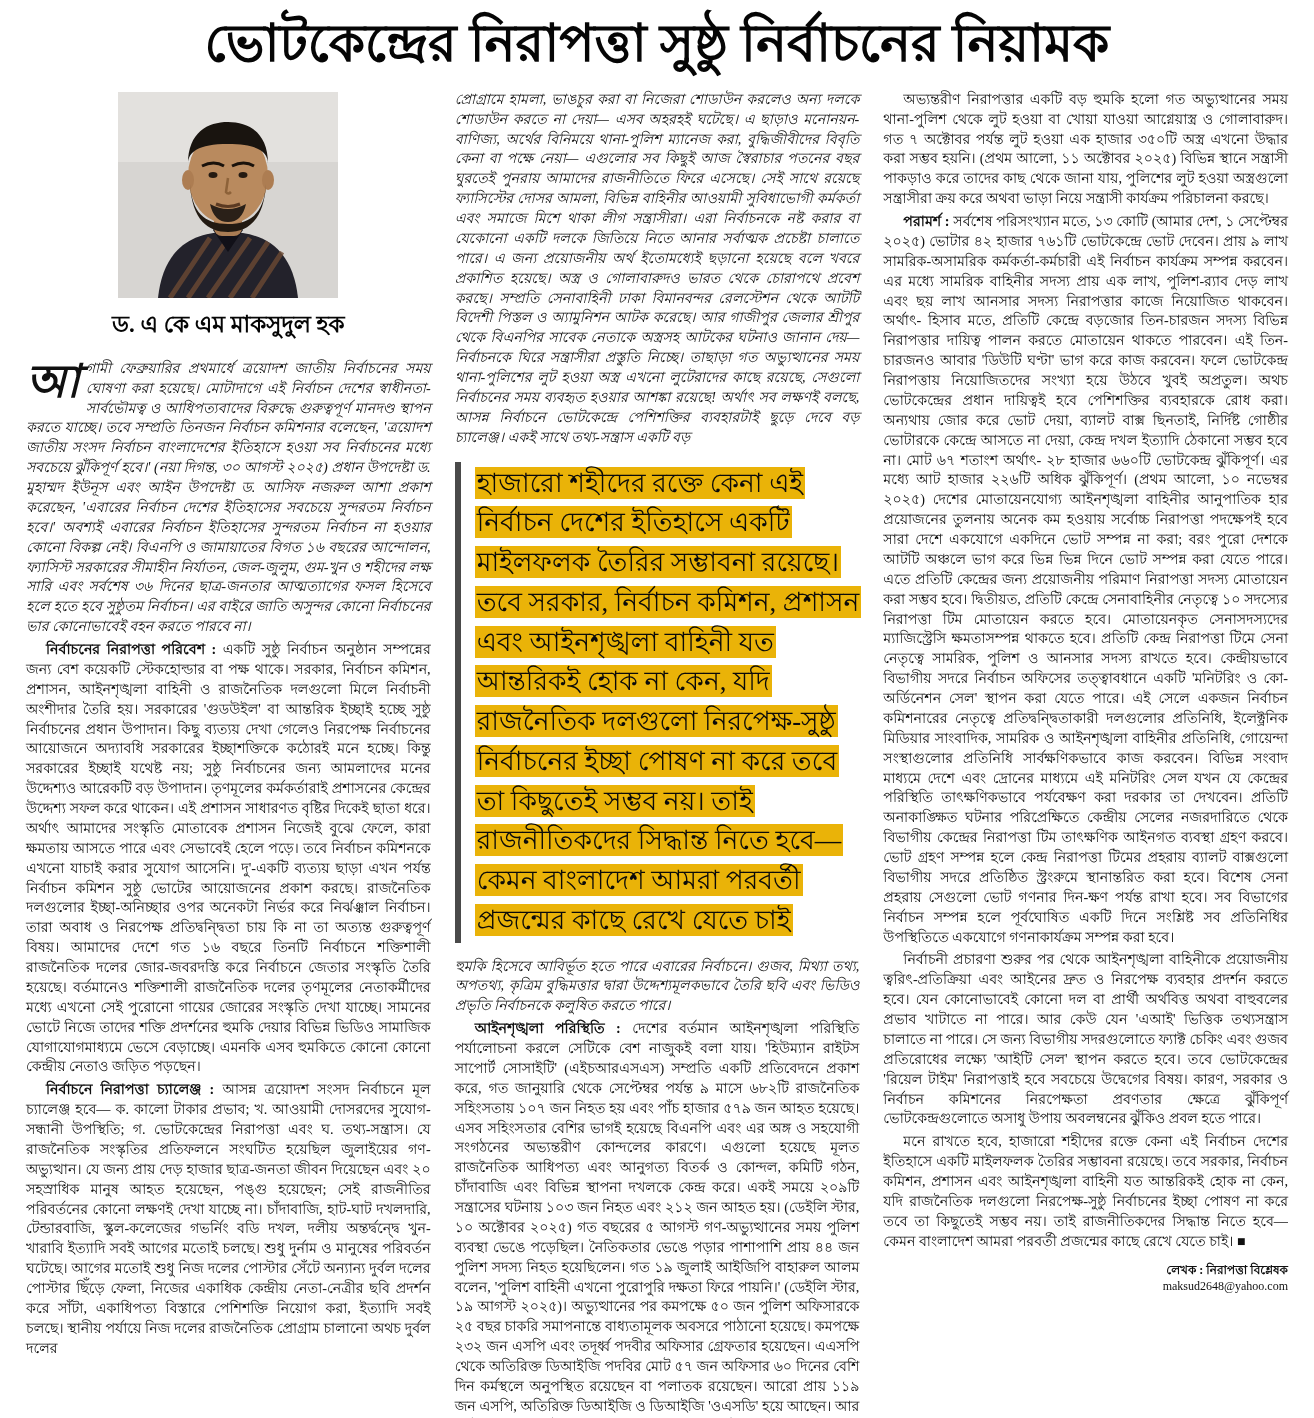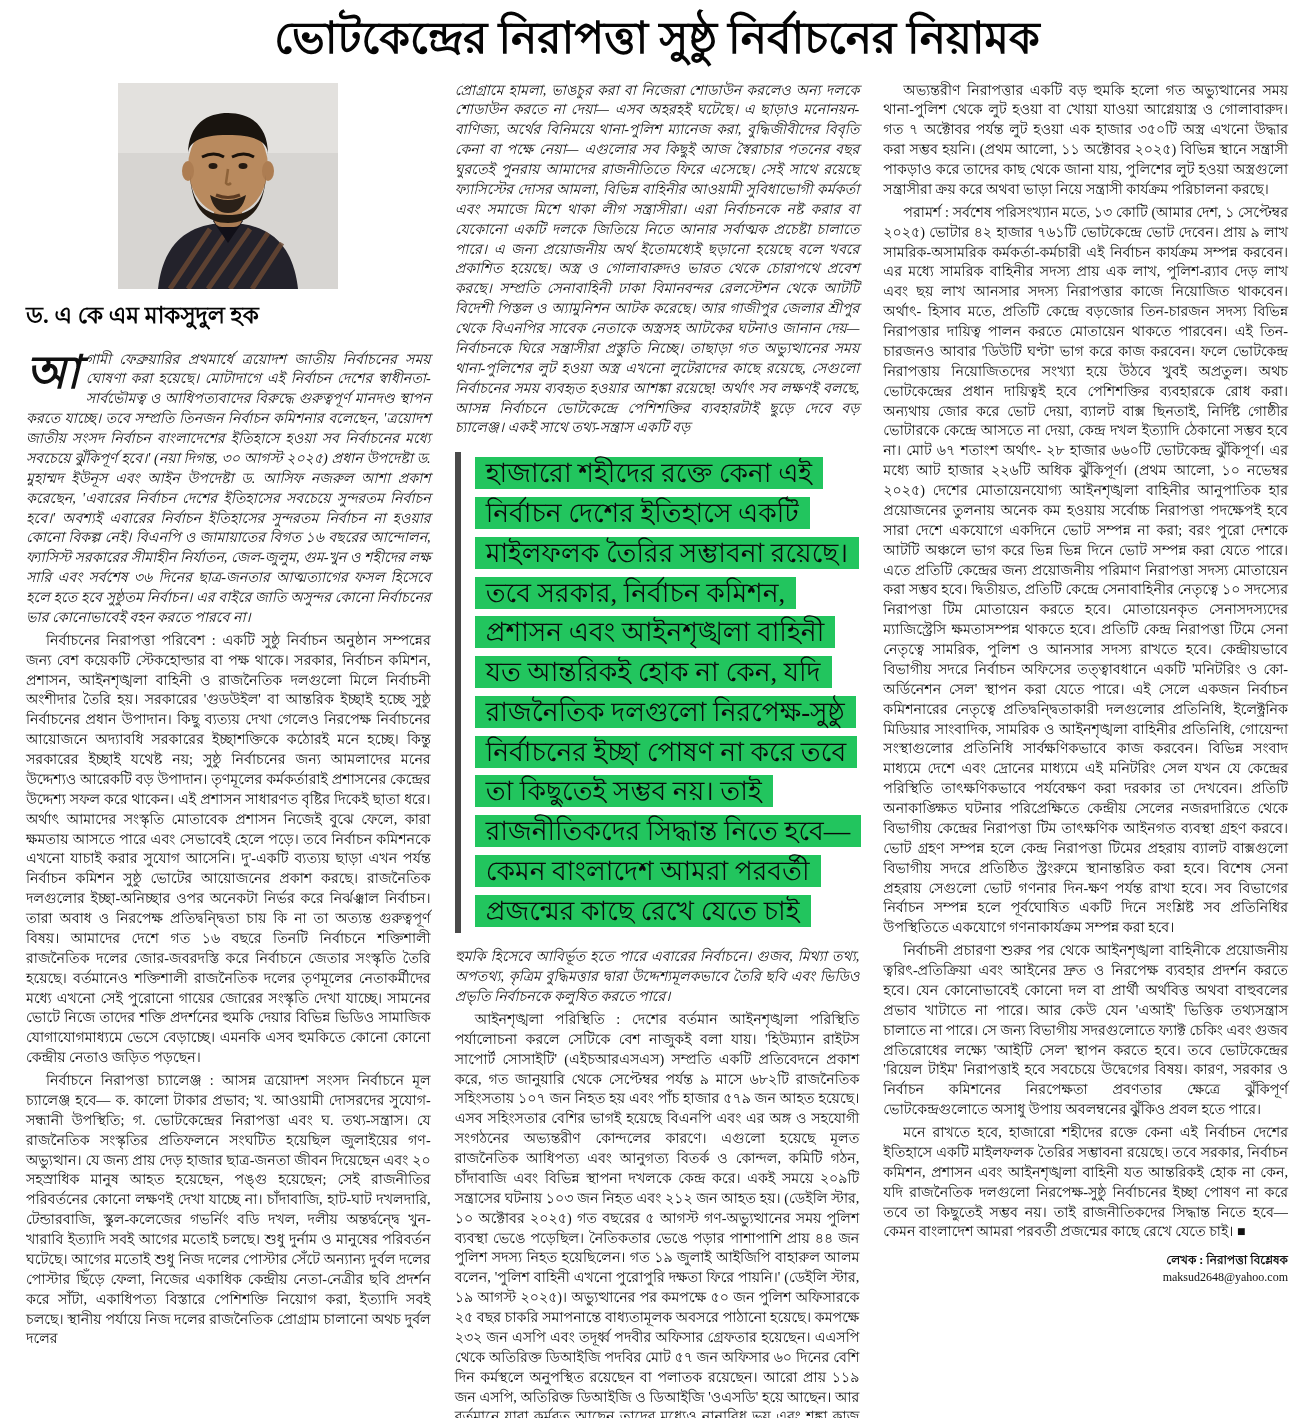--- a/index.html
+++ b/index.html
@@ -11,21 +11,21 @@
   .page {
     box-sizing: border-box;
     width: 1314px;
     min-height: 1418px;
     padding: 12px 26px 20px 26px;
     background: #ffffff;
   }
   .headline {
     margin: 2px 0 16px 0;
     text-align: center;
-    font-size: 44px;
+    font-size: 52px;
     line-height: 1.15;
     font-weight: 800;
     letter-spacing: 0;
     color: #050505;
   }
   .content {
     display: flex;
     gap: 24px;
     align-items: stretch;
   }
@@ -34,60 +34,60 @@
   .photo {
     width: 220px;
     height: 206px;
     margin: 2px auto 8px auto;
     background: #d9d9d9;
     overflow: hidden;
   }
   .photo svg { display: block; width: 100%; height: 100%; }
 
   .author {
-    text-align: left;
+    text-align: center;
     font-weight: 700;
     font-size: 23px;
     margin: 2px 0 14px 0;
     color: #050505;
   }
 
   p.para {
     font-size: 14.2px;
     line-height: 1.4;
     text-align: justify;
     margin: 0 0 3px 0;
     text-indent: 20px;
   }
   p.para.noindent { text-indent: 0; font-style: italic; }
-  .shead { font-weight: 400; }
+  .shead { font-weight: 700; }
 
   .dropcap {
     float: left;
     font-size: 46px;
     line-height: 0.9;
     font-weight: 700;
     padding: 2px 6px 0 0;
   }
 
   .pullquote {
     margin: 14px 0 14px 0;
     padding: 2px 0 2px 14px;
     border-left: 6px solid #4a4a4a;
     font-size: 26.5px;
     line-height: 1.5;
     font-weight: 500;
     color: #0a0a0a;
     text-align: left;
   }
   .pullquote .hl {
-    background: #22c55e;
+    background: #eab308;
     -webkit-box-decoration-break: clone;
     box-decoration-break: clone;
-    padding: 1px 11px;
+    padding: 1px 2px;
   }
 
   .byline {
     margin-top: 10px;
     text-align: right;
     font-size: 12px;
     line-height: 1.4;
   }
   .byline .role { font-weight: 700; }
   .byline .email { font-weight: 400; }

